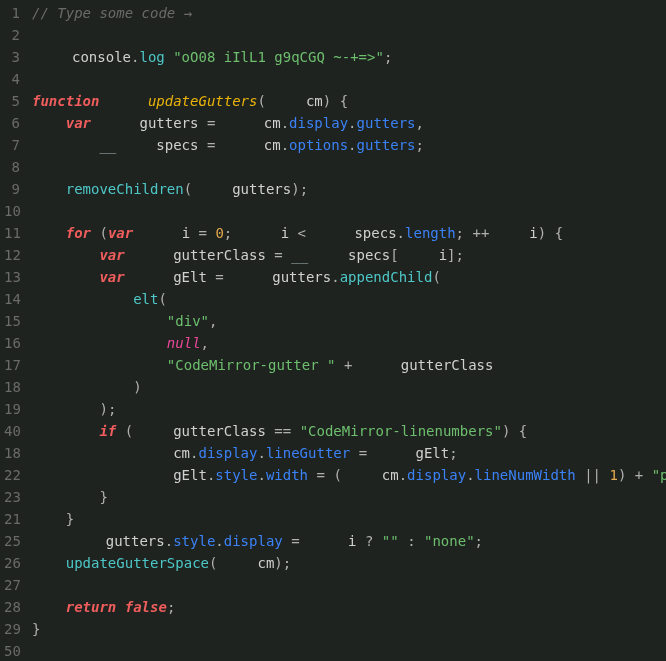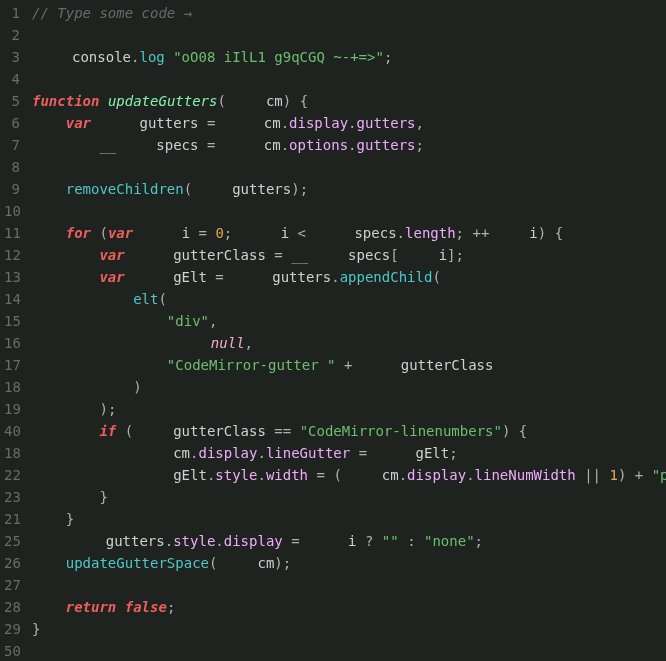--- a/index.html
+++ b/index.html
@@ -33,26 +33,26 @@
     white-space: pre;
     flex: 1;
   }
   .code .line {
     height: 22px;
   }
   
   .cm { color: #6a6a6a; font-style: italic; }
   .kw { color: #ef5d5d; font-weight: 600; font-style: italic; }
   .kw2 { color: #ef5d5d; font-weight: 600; font-style: italic; }
-  .null { color: #f9a8d4; font-style: italic; margin-left: 44px; }
+  .null { color: #ec4899; font-style: italic; }
   .num { color: #e6a84c; }
   .str { color: #6dbf6d; }
   .fn { color: #4ec7c7; text-align: center; }
-  .def { color: #86efac; font-style: italic; }
-  .prop { color: #f0abfc; }
+  .def { color: #eab308; font-style: italic; margin-left: 40px; }
+  .prop { color: #3b82f6; }
   .var { color: #d0d0d0; margin-left: 40px; }
   .op { color: #b0b0b0; }
   .punc { color: #b0b0b0; }
   .us { color: #9aa; font-style: italic; }
 </style>
 </head>
 <body>
 
 <div class="editor">
   <div class="gutter" id="gutter">

